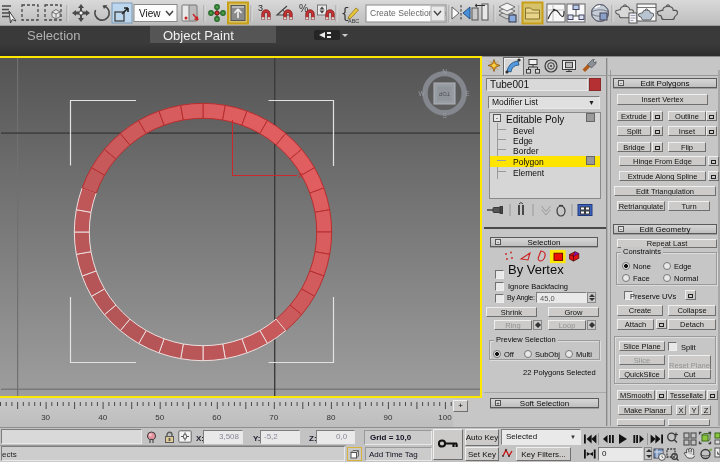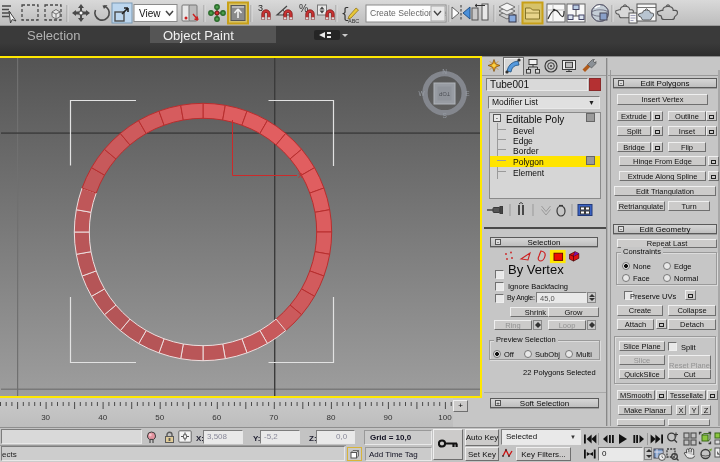--- a/index.html
+++ b/index.html
@@ -393,21 +393,21 @@
 </g>
     </svg>
 <div class="ab cb" style="left:13px;top:214px;width:9px;height:9px;"></div>
     <div class="ab lbl" style="left:26px;top:206px;font-size:13px">By Vertex</div>
 <div class="ab cb" style="left:13px;top:226px;width:9px;height:9px;"></div>
     <div class="ab lbl" style="left:26px;top:226px;font-size:7.5px">Ignore Backfacing</div>
 <div class="ab cb" style="left:13px;top:238px;width:9px;height:9px;"></div>
     <div class="ab lbl" style="left:25px;top:238px;font-size:7px;letter-spacing:-0.2px">By Angle:</div>
 <div class="ab wfld" style="left:54px;top:236px;width:51px;height:11px;"><span style="padding-left:3px;line-height:9px;font-size:7.5px;display:inline-block">45,0</span></div>
 <div class="ab spinner" style="left:105px;top:236px;width:9px;height:11px;"></div>
-<div class="ab btn" style="left:28px;top:251px;width:51px;height:10px;">Shrink</div>
+<div class="ab btn" style="left:4px;top:251px;width:51px;height:10px;">Shrink</div>
 <div class="ab btn" style="left:66px;top:251px;width:51px;height:10px;">Grow</div>
 <div class="ab btn btnd" style="left:12px;top:264px;width:38px;height:10px;">Ring</div>
 <div class="ab spinner" style="left:51px;top:264px;width:9px;height:10px;"></div>
 <div class="ab btn btnd" style="left:66px;top:264px;width:38px;height:10px;">Loop</div>
 <div class="ab spinner" style="left:105px;top:264px;width:9px;height:10px;"></div>
 <div class="ab grp" style="left:7px;top:284px;width:111px;height:20px;"></div>
 <div class="ab lbl" style="left:12px;top:279px;font-size:7.5px;background:#c6c6c6;padding:0 2px">Preview Selection</div>
 <div class="ab rad" style="left:11px;top:294px;width:8px;height:8px;background:radial-gradient(circle at 50% 50%, #111 0 1.8px, #e8e8e8 2.2px)"></div>
     <div class="ab lbl" style="left:22px;top:294px;font-size:7.5px">Off</div>
 <div class="ab rad" style="left:42px;top:294px;width:8px;height:8px;"></div>
@@ -612,21 +612,21 @@
 <rect x="1.5" y="5.5" width="8" height="6" fill="#e0cb97" stroke="#5a5a5a" stroke-width="1"></rect>
 <path d="M3 5.5 V3.5 a2.5 2.2 0 0 1 5 0 V5.5" fill="none" stroke="#5a5a5a" stroke-width="1.4"></path>
 <rect x="4.6" y="7" width="1.8" height="3" fill="#5a5a5a"></rect>
     </svg>
 <svg class="ab" style="left:178px;top:3px" width="14" height="13" viewBox="0 0 14 13">
 <rect x="0.8" y="0.8" width="12.4" height="11.4" rx="1" fill="#f4f4f4" stroke="#666" stroke-width="1"></rect>
 <path d="M7 2.5 v8 M3 6.5 h8" stroke="#555" stroke-width="1.2" fill="none"></path>
 <rect x="5.4" y="4.9" width="3.2" height="3.2" fill="#fff" stroke="#555" stroke-width="0.8"></rect>
     </svg>
 <div class="ab lbl" style="left:196px;top:7px;font-size:8px;font-weight:bold;color:#223">X:</div>
-<div class="ab wfld" style="left:203px;top:3px;width:40px;height:14px;"><span style="padding-left:3px;line-height:12px;color:#889;font-size:8px;display:inline-block">3,508</span></div>
+<div class="ab wfld" style="left:203px;top:3px;width:40px;height:14px;"><span style="padding-left:15px;line-height:12px;color:#889;font-size:8px;display:inline-block">3,508</span></div>
 <div class="ab lbl" style="left:253px;top:7px;font-size:8px;font-weight:bold;color:#223">Y:</div>
 <div class="ab wfld" style="left:260px;top:3px;width:40px;height:14px;"><span style="padding-left:3px;line-height:12px;color:#889;font-size:8px;display:inline-block">-5,2</span></div>
 <div class="ab lbl" style="left:309px;top:7px;font-size:8px;font-weight:bold;color:#223">Z:</div>
 <div class="ab wfld" style="left:316px;top:3px;width:39px;height:14px;"><span style="padding-left:19px;line-height:12px;color:#889;font-size:8px;display:inline-block">0,0</span></div>
 <div class="ab fld" style="left:364px;top:3px;width:68px;height:15px;background:#cbcbcb;border-color:#999 #e8e8e8 #e8e8e8 #999"><span style="padding-left:5px;line-height:13px;color:#112;font-weight:bold;font-size:8px;display:inline-block">Grid = 10,0</span></div>
 <div class="ab sbox" style="left:433px;top:2px;width:30px;height:31px;"></div>
 <svg class="ab" style="left:438px;top:11px" width="21" height="11" viewBox="0 0 21 11">
 <circle cx="4" cy="5.5" r="3.1" fill="none" stroke="#111" stroke-width="2"></circle>
 <path d="M7 5.5 H19 M15.5 5.5 v3.6 M18.6 5.5 v3.6" stroke="#111" stroke-width="2.2" fill="none"></path>
     </svg>

